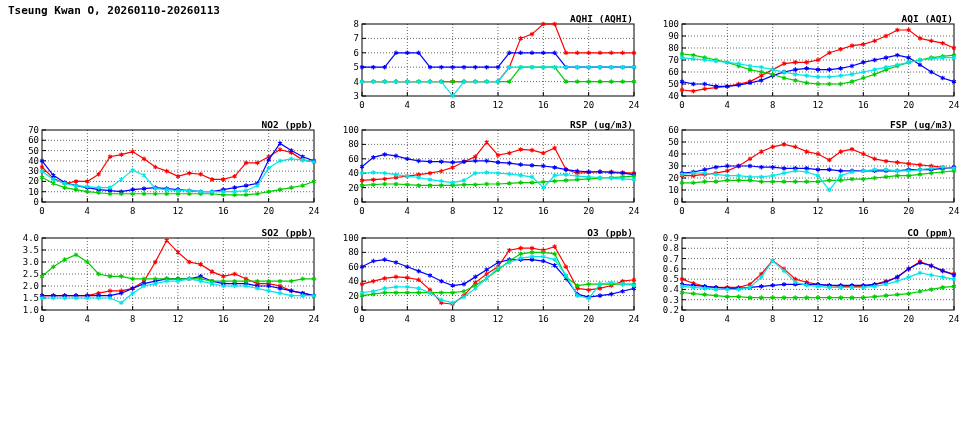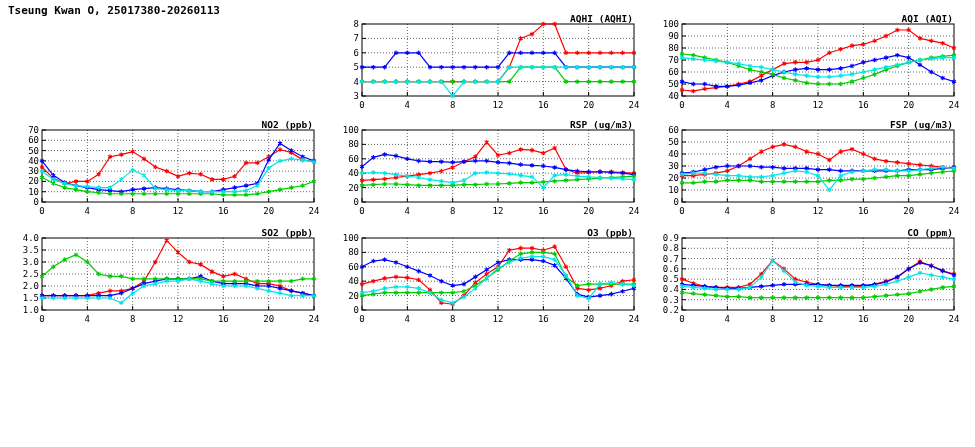--- a/index.html
+++ b/index.html
@@ -6,21 +6,21 @@
   body{width:975px;height:447px;position:relative;font-family:"DejaVu Sans",sans-serif;overflow:hidden;}
   #title{position:absolute;left:8px;top:4px;font-family:"DejaVu Sans Mono",monospace;font-size:11px;font-weight:bold;color:#000;white-space:nowrap;}
   .panel{position:absolute;}
   .panel svg{display:block;}
   .ptitle{font-family:"DejaVu Sans Mono",monospace;font-size:9.5px;font-weight:bold;}
   .tick{font-family:"DejaVu Sans Mono",monospace;font-size:9px;fill:#000;}
 </style>
 </head>
 <body>
 
-<div id="title">Tseung Kwan O, 25017380-20260113</div>
+<div id="title">Tseung Kwan O, 20260110-20260113</div>
 
 <div class="panel" id="p-aqhi" style="left:330px;top:14px;">
     <svg width="310" height="98">
       <line x1="32" x2="304" y1="67.6" y2="67.6" stroke="#000" stroke-width="0.6" stroke-dasharray="1,2"></line>
       <line x1="32" x2="304" y1="53.2" y2="53.2" stroke="#000" stroke-width="0.6" stroke-dasharray="1,2"></line>
       <line x1="32" x2="304" y1="38.800000000000004" y2="38.800000000000004" stroke="#000" stroke-width="0.6" stroke-dasharray="1,2"></line>
       <line x1="32" x2="304" y1="24.4" y2="24.4" stroke="#000" stroke-width="0.6" stroke-dasharray="1,2"></line>
       <line y1="10" y2="82" x1="77.33333333333333" x2="77.33333333333333" stroke="#000" stroke-width="0.6" stroke-dasharray="1,2"></line>
       <line y1="10" y2="82" x1="122.66666666666666" x2="122.66666666666666" stroke="#000" stroke-width="0.6" stroke-dasharray="1,2"></line>
       <line y1="10" y2="82" x1="168" x2="168" stroke="#000" stroke-width="0.6" stroke-dasharray="1,2"></line>

